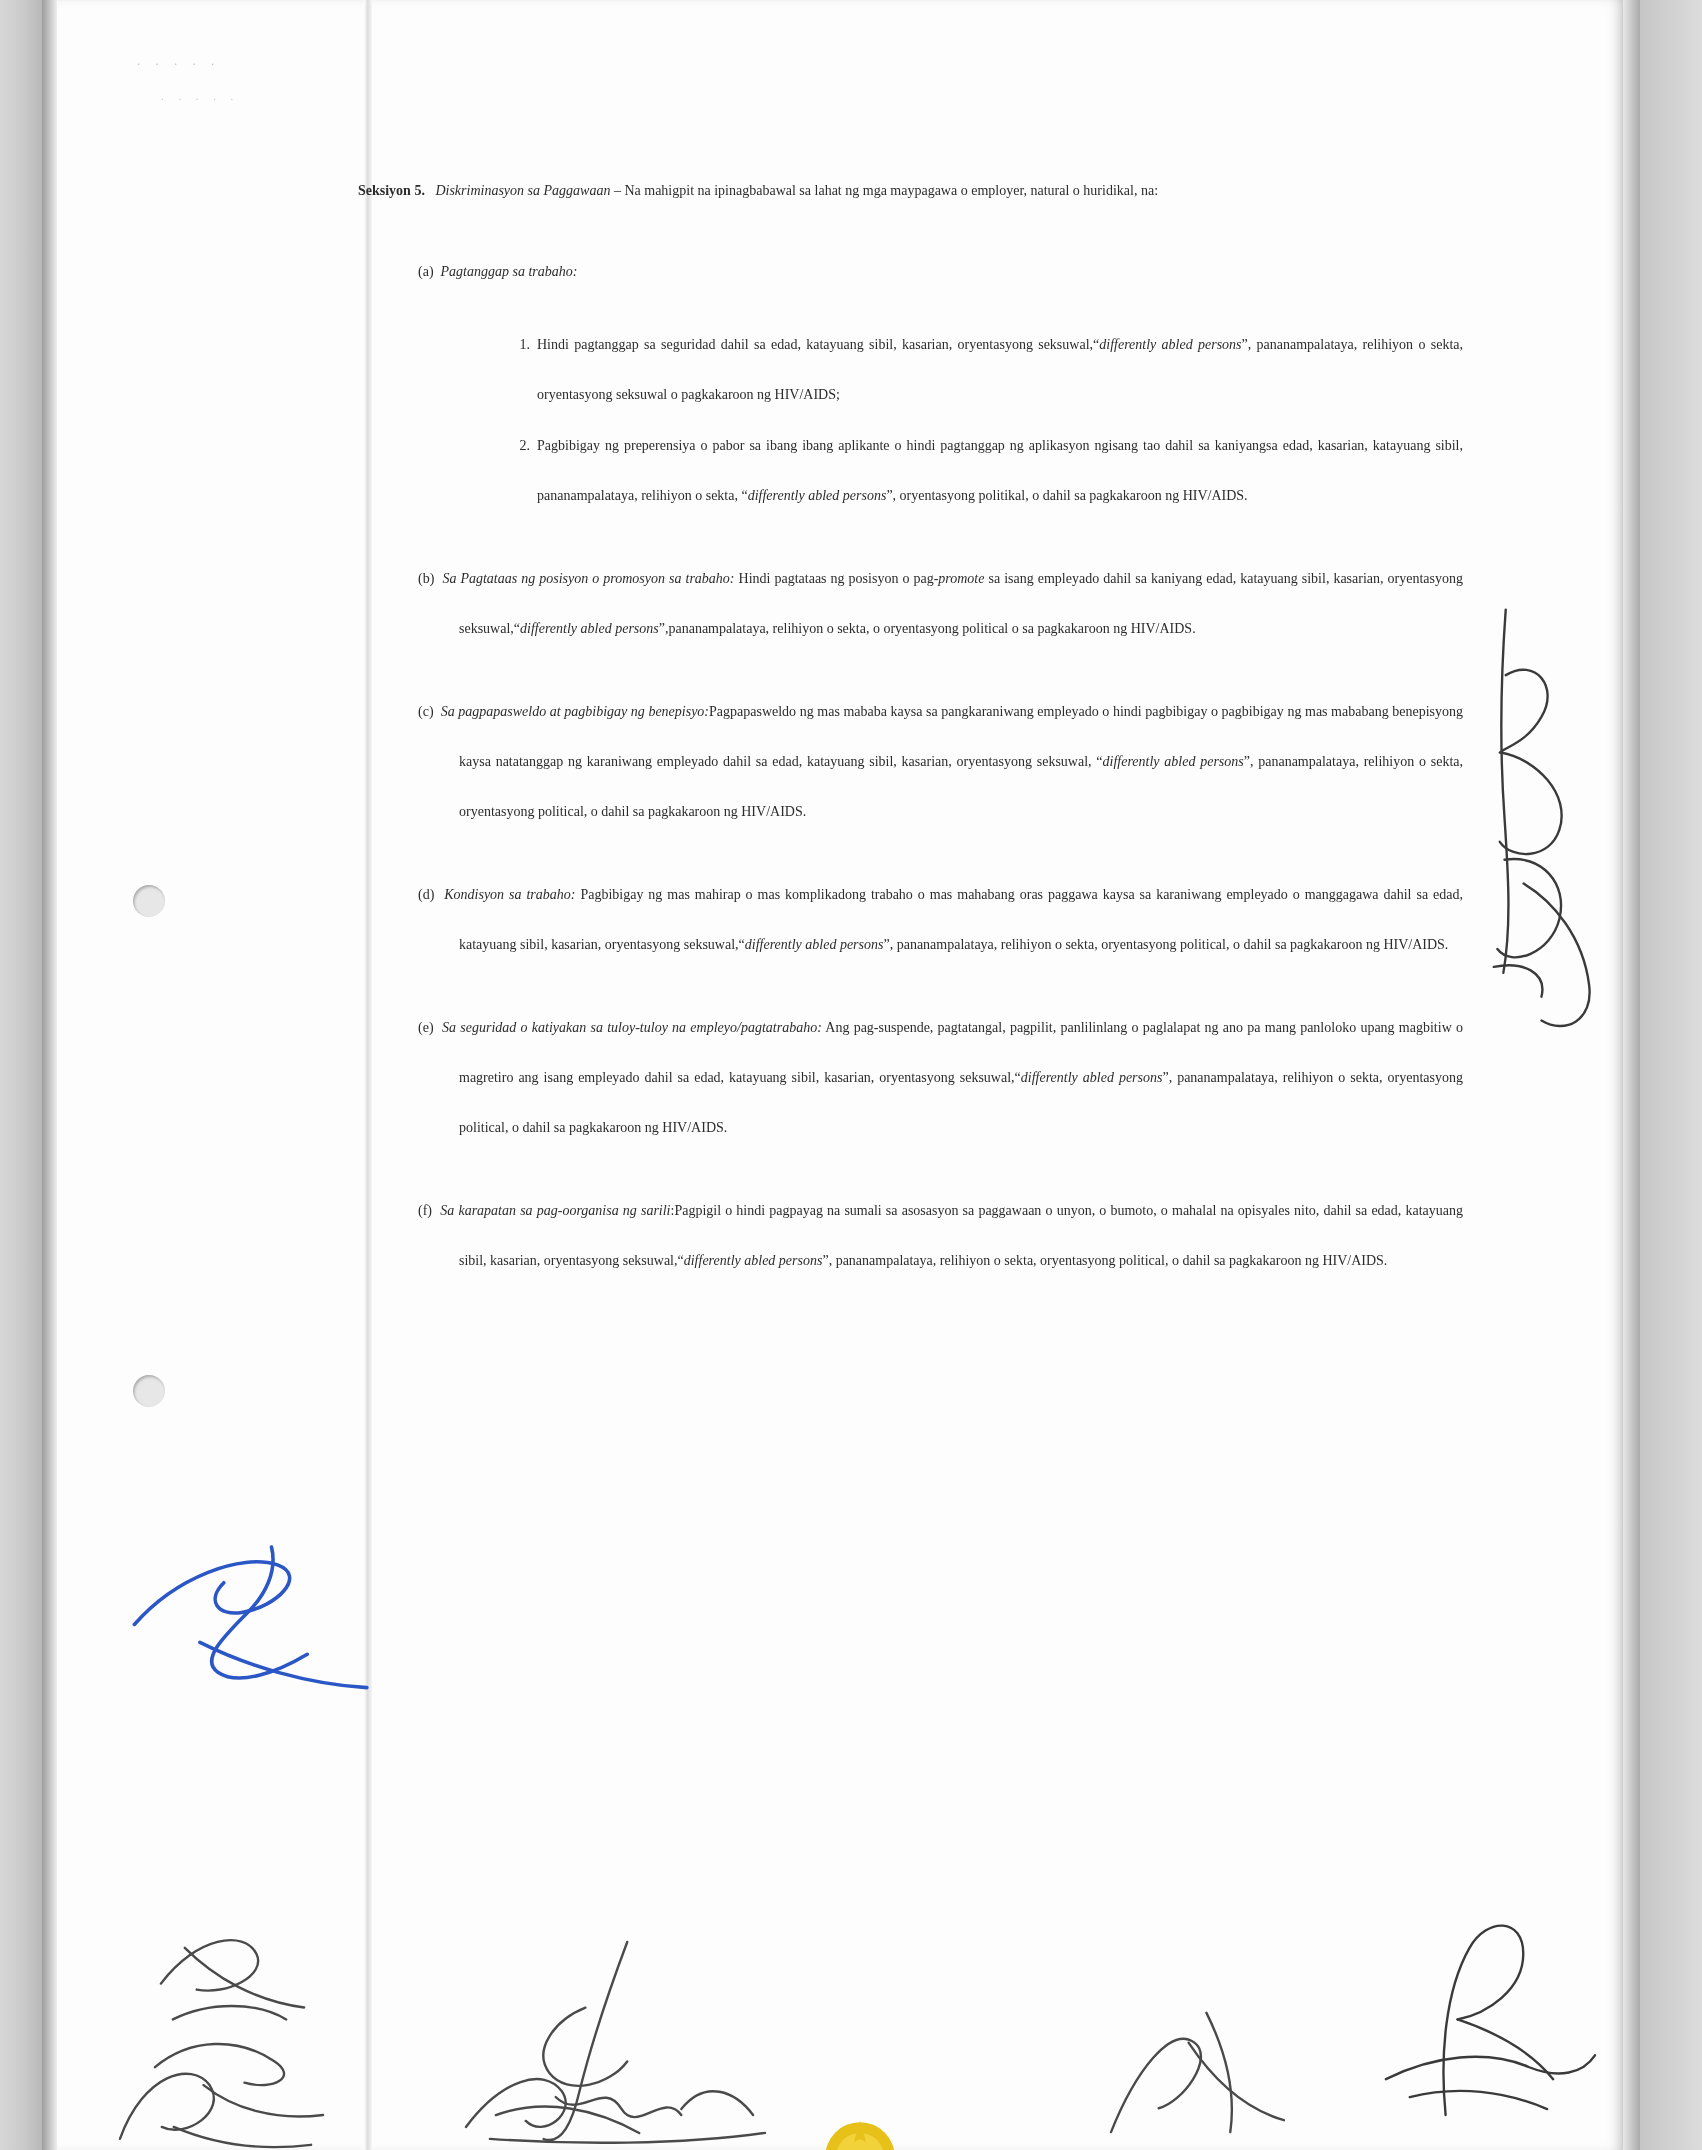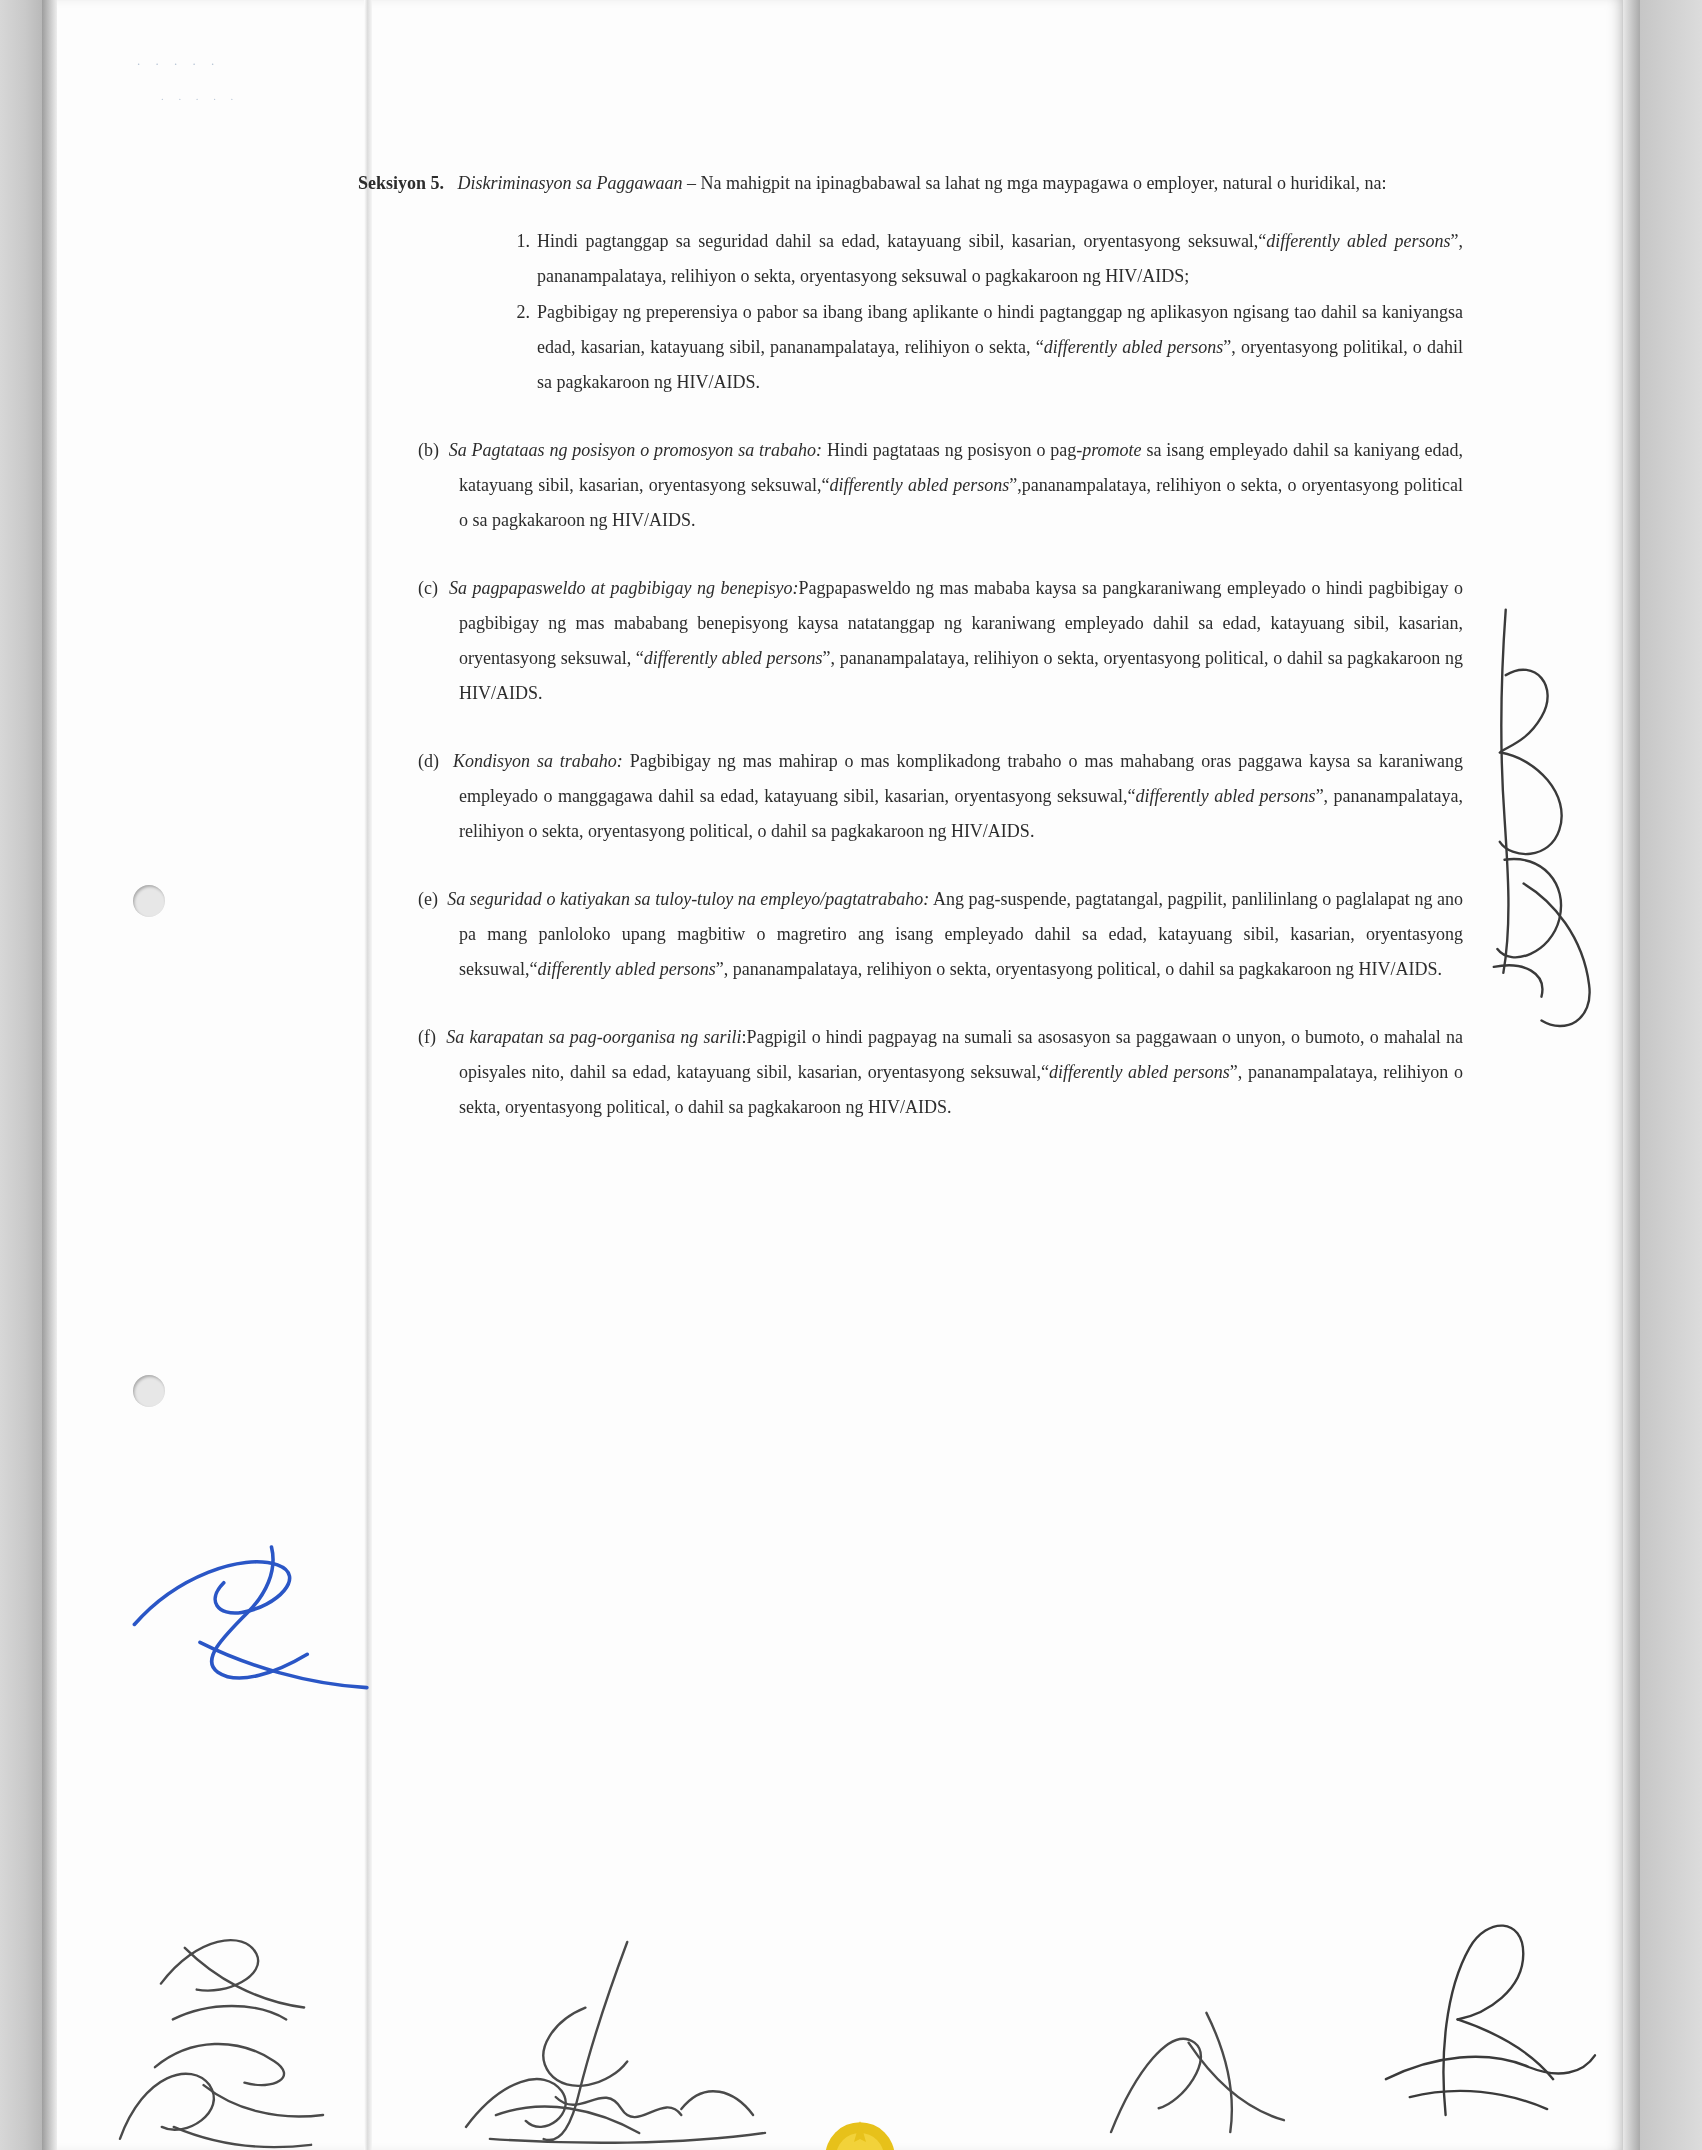--- a/index.html
+++ b/index.html
@@ -64,22 +64,22 @@
     font-family: "Liberation Serif", serif;
   }
 
   
   .doc {
     position: absolute;
     left: 280px;
     top: 166px;
     width: 1183px;
     color: #2c2c2c;
-    font-size: 18px;
-    line-height: 35px;
+    font-size: 14px;
+    line-height: 50px;
     text-align: justify;
     text-justify: inter-word;
   }
   .sec-head {
     margin: 0 0 0 0;
     text-indent: 78px;
   }
   .sec-head b { font-weight: bold; }
   .it { font-style: italic; }
   .lvl-a {
@@ -145,20 +145,24 @@
   <div class="speckle" style="left:161px; top:90px; font-size:10.8px;">. .  .   .      .</div>
 
   <div class="doc">
 
     <p class="sec-head">
       <b>Seksiyon 5.</b>&nbsp;&nbsp;
       <span class="it">Diskriminasyon sa Paggawaan</span>
       <span>– Na mahigpit na ipinagbabawal sa lahat ng mga maypagawa o employer, natural o huridikal, na:</span>
     </p>
 
+    <p class="lvl-a">
+      <span>(a)</span>&nbsp;
+      <span class="it">Pagtanggap sa trabaho:</span>
+    </p>
 
     <ul class="num-list">
       <li>
         <span class="n">1.</span>
         <span>Hindi pagtanggap sa seguridad dahil sa edad, katayuang sibil, kasarian, oryentasyong seksuwal,“</span><span class="it">differently abled persons</span><span>”, pananampalataya, relihiyon o sekta, oryentasyong seksuwal o pagkakaroon ng HIV/AIDS;</span>
       </li>
       <li>
         <span class="n">2.</span>
         <span>Pagbibigay ng preperensiya o pabor sa ibang ibang aplikante o hindi pagtanggap ng aplikasyon ngisang tao dahil sa kaniyangsa edad, kasarian, katayuang sibil, pananampalataya, relihiyon o sekta, “</span><span class="it">differently abled persons</span><span>”, oryentasyong politikal, o dahil sa pagkakaroon ng HIV/AIDS.</span>
       </li>

